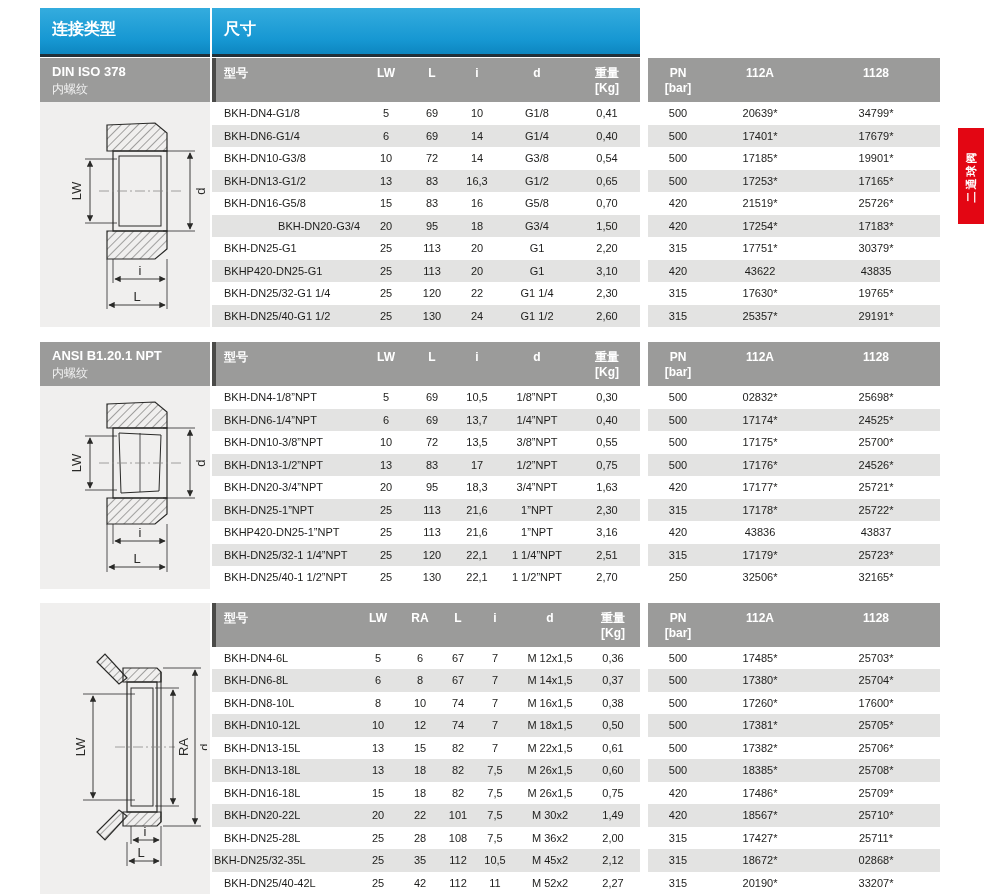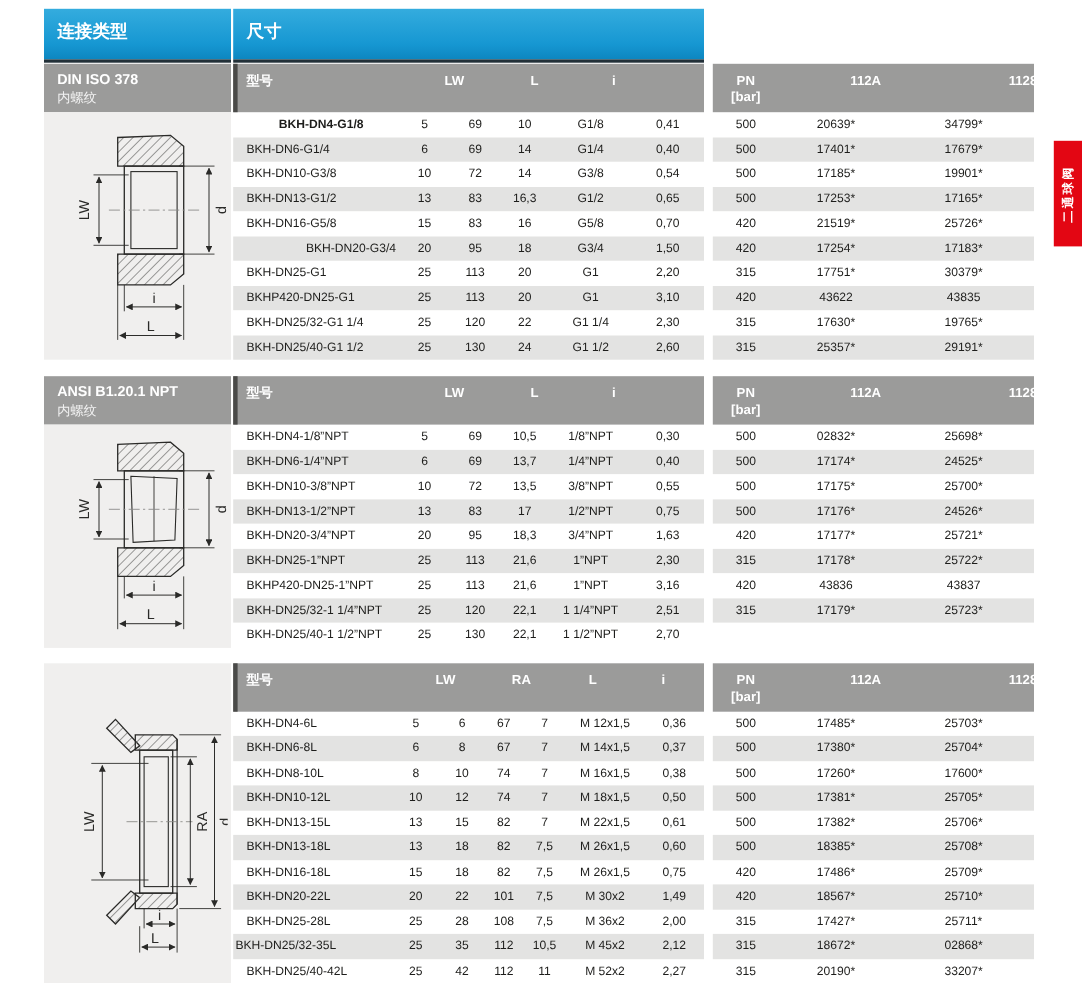--- a/index.html
+++ b/index.html
@@ -31,21 +31,20 @@
   .sec-sub { font-size:12px; color:#f2f2f2; }
   .panel { flex:1; background:#f0efee; display:flex; align-items:center; justify-content:center; }
 
   .table { position:relative; }
   .mid-table::before { content:""; position:absolute; left:0; top:0; width:4px; height:44px; background:#4a4a48; z-index:2; }
   .trow { display:flex; height:22.5px; align-items:center; font-size:11px; }
   .trow.alt { background:#e3e3e2; }
   .trow.thead {
     height:44px; background:#9b9b9a; color:#fff; font-weight:bold; font-size:12px;
     align-items:flex-start;
-    gap:27px;
   }
   .thead .tcell { padding-top:8px; white-space:pre-line; line-height:1.25; }
   .tcell { flex:none; padding:0 2px; overflow:hidden; }
 
   .side-tab {
     position:absolute; right:0; top:128px; width:26px; height:96px;
     background:#e30613; display:flex; align-items:center; justify-content:center;
   }
   .side-tab span {
     transform:rotate(-90deg); white-space:nowrap; color:#fff;
@@ -112,21 +111,21 @@
         <div class="trow thead">
           <span class="tcell" style="width: 150px; text-align: left; padding-left: 12px;">型号</span>
           <span class="tcell" style="width: 48px; text-align: center;">LW</span>
           <span class="tcell" style="width: 44px; text-align: center;">L</span>
           <span class="tcell" style="width: 46px; text-align: center;">i</span>
           <span class="tcell" style="width: 74px; text-align: center;">d</span>
           <span class="tcell" style="width: 66px; text-align: center;">重量
 [Kg]</span>
         </div>
         <div class="trow">
-          <span class="tcell" style="width: 150px; text-align: center; padding-left: 12px; font-weight: bold;">BKH-DN4-G1/8</span>
+          <span class="tcell" style="width: 150px; text-align: left; padding-left: 12px;">BKH-DN4-G1/8</span>
           <span class="tcell" style="width: 48px; text-align: center;">5</span>
           <span class="tcell" style="width: 44px; text-align: center;">69</span>
           <span class="tcell" style="width: 46px; text-align: center;">10</span>
           <span class="tcell" style="width: 74px; text-align: center;">G1/8</span>
           <span class="tcell" style="width: 66px; text-align: center;">0,41</span>
         </div>
         <div class="trow alt">
           <span class="tcell" style="width: 150px; text-align: left; padding-left: 12px;">BKH-DN6-G1/4</span>
           <span class="tcell" style="width: 48px; text-align: center;">6</span>
           <span class="tcell" style="width: 44px; text-align: center;">69</span>
@@ -415,20 +414,25 @@
         </div>
         <div class="trow">
           <span class="tcell" style="width: 60px; text-align: center;">420</span>
           <span class="tcell" style="width: 104px; text-align: center;">43836</span>
           <span class="tcell" style="width: 128px; text-align: center;">43837</span>
         </div>
         <div class="trow alt">
           <span class="tcell" style="width: 60px; text-align: center;">315</span>
           <span class="tcell" style="width: 104px; text-align: center;">17179*</span>
           <span class="tcell" style="width: 128px; text-align: center;">25723*</span>
+        </div>
+        <div class="trow">
+          <span class="tcell" style="width: 60px; text-align: center;">250</span>
+          <span class="tcell" style="width: 104px; text-align: center;">32506*</span>
+          <span class="tcell" style="width: 128px; text-align: center;">32165*</span>
         </div>
       </div>
   </div>
 
   <div class="band section sec3">
     <div class="leftcol w-left">
       <div class="panel">
         <svg class="drawing" width="164" height="240" viewBox="0 0 164 240">
           <g stroke="#2a2a28" stroke-width="1.2" fill="none">
             <path d="M84,50 L62,26 L54,34 L76,56 Z" fill="url(#hatch)"></path>

